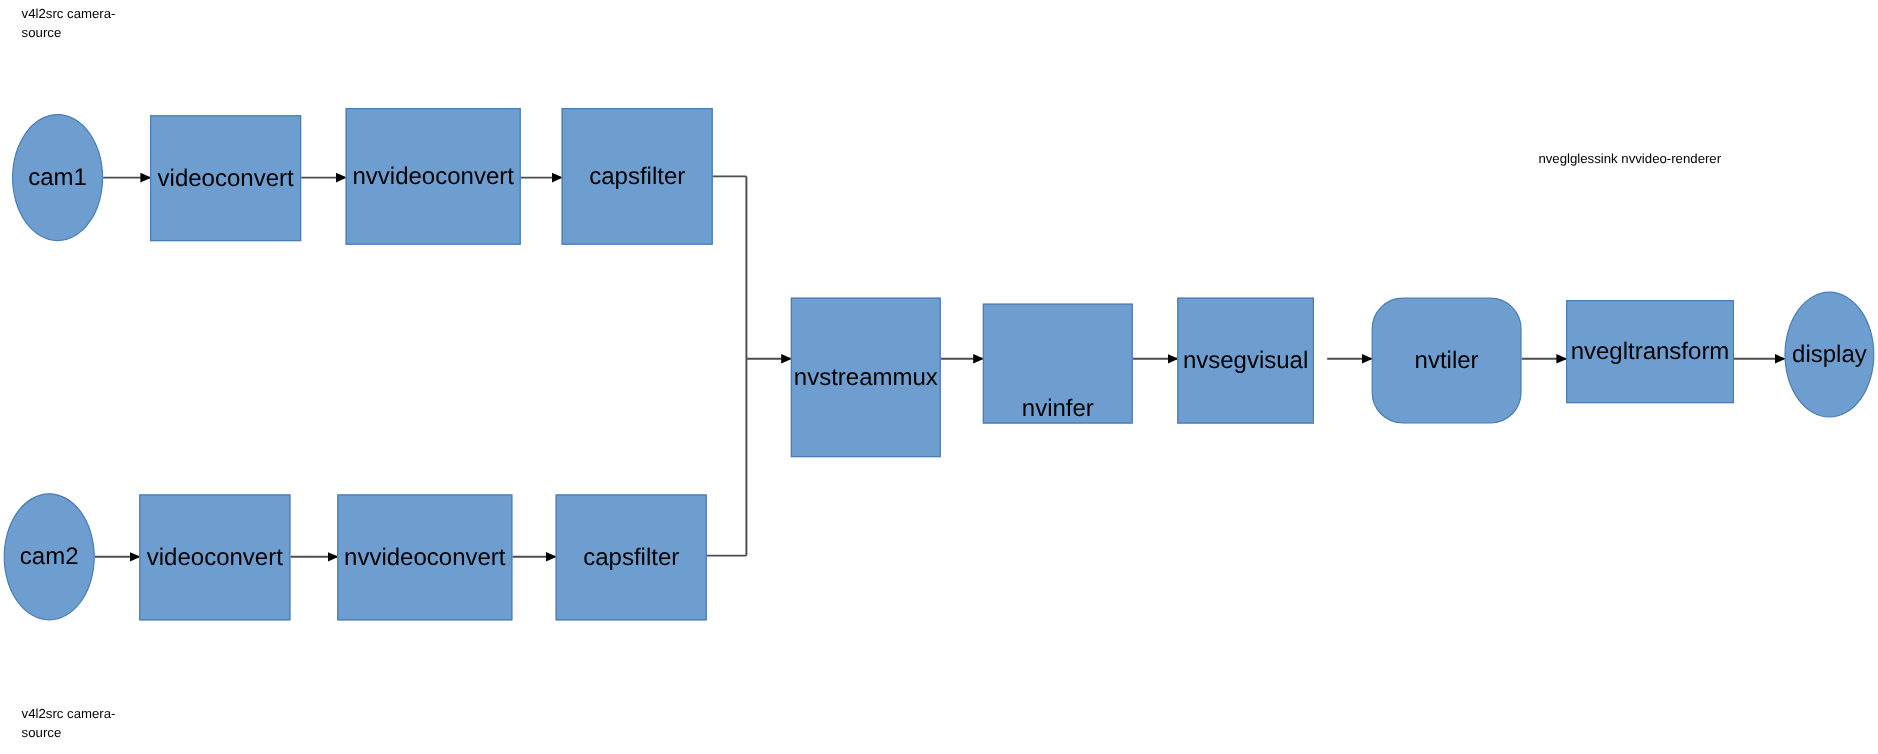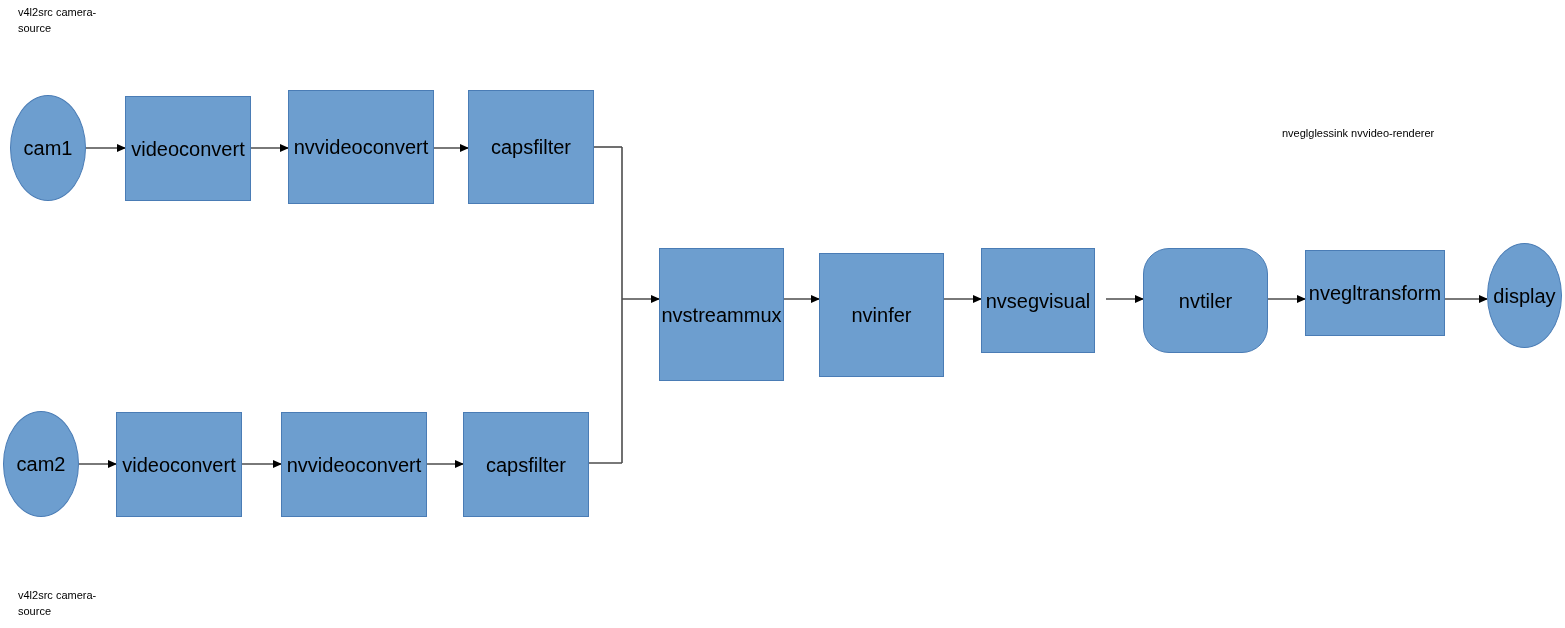--- a/index.html
+++ b/index.html
@@ -132,21 +132,21 @@
       </div>
       <div class="node" style="left: 281px; top: 412px; width: 146px; height: 105px; background: rgb(109, 158, 207); border-color: rgb(74, 124, 181); color: rgb(0, 0, 0);">
         <span>nvvideoconvert</span>
       </div>
       <div class="node" style="left: 463px; top: 412px; width: 126px; height: 105px; background: rgb(109, 158, 207); border-color: rgb(74, 124, 181); color: rgb(0, 0, 0);">
         <span>capsfilter</span>
       </div>
       <div class="node" style="left: 659px; top: 248px; width: 125px; height: 133px; background: rgb(109, 158, 207); border-color: rgb(74, 124, 181); color: rgb(0, 0, 0);">
         <span>nvstreammux</span>
       </div>
-      <div class="node" style="left: 819px; top: 253px; width: 125px; height: 124px; background: rgb(109, 158, 207); border-color: rgb(74, 124, 181); color: rgb(0, 0, 0);">
+      <div class="node" style="left: 819px; top: 253px; width: 125px; height: 100px; background: rgb(109, 158, 207); border-color: rgb(74, 124, 181); color: rgb(0, 0, 0); align-items: flex-end;">
         <span>nvinfer</span>
       </div>
       <div class="node" style="left: 981px; top: 248px; width: 114px; height: 105px; background: rgb(109, 158, 207); border-color: rgb(74, 124, 181); color: rgb(0, 0, 0);">
         <span>nvsegvisual</span>
       </div>
       <div class="node" style="left: 1143px; top: 248px; width: 125px; height: 105px; background: rgb(109, 158, 207); border-color: rgb(74, 124, 181); color: rgb(0, 0, 0); border-radius: 26px;">
         <span>nvtiler</span>
       </div>
       <div class="node" style="left: 1305px; top: 250px; width: 140px; height: 86px; background: rgb(109, 158, 207); border-color: rgb(74, 124, 181); color: rgb(0, 0, 0);">
         <span>nvegltransform</span>

